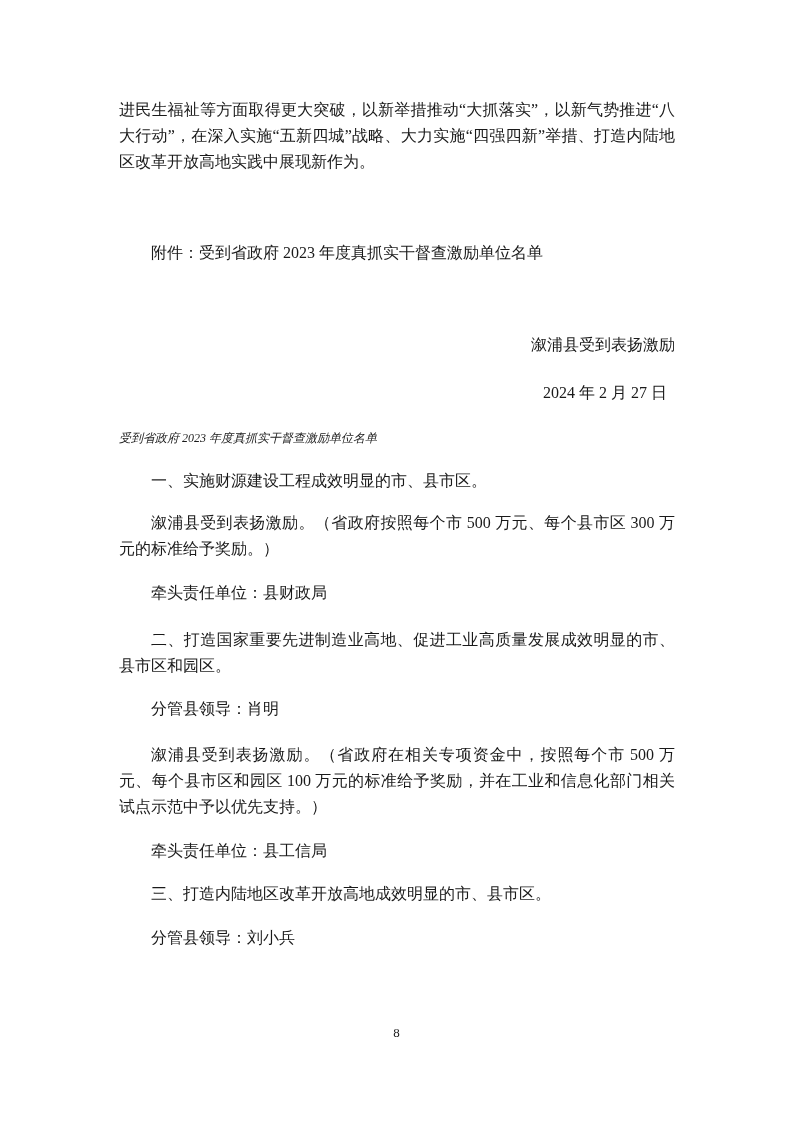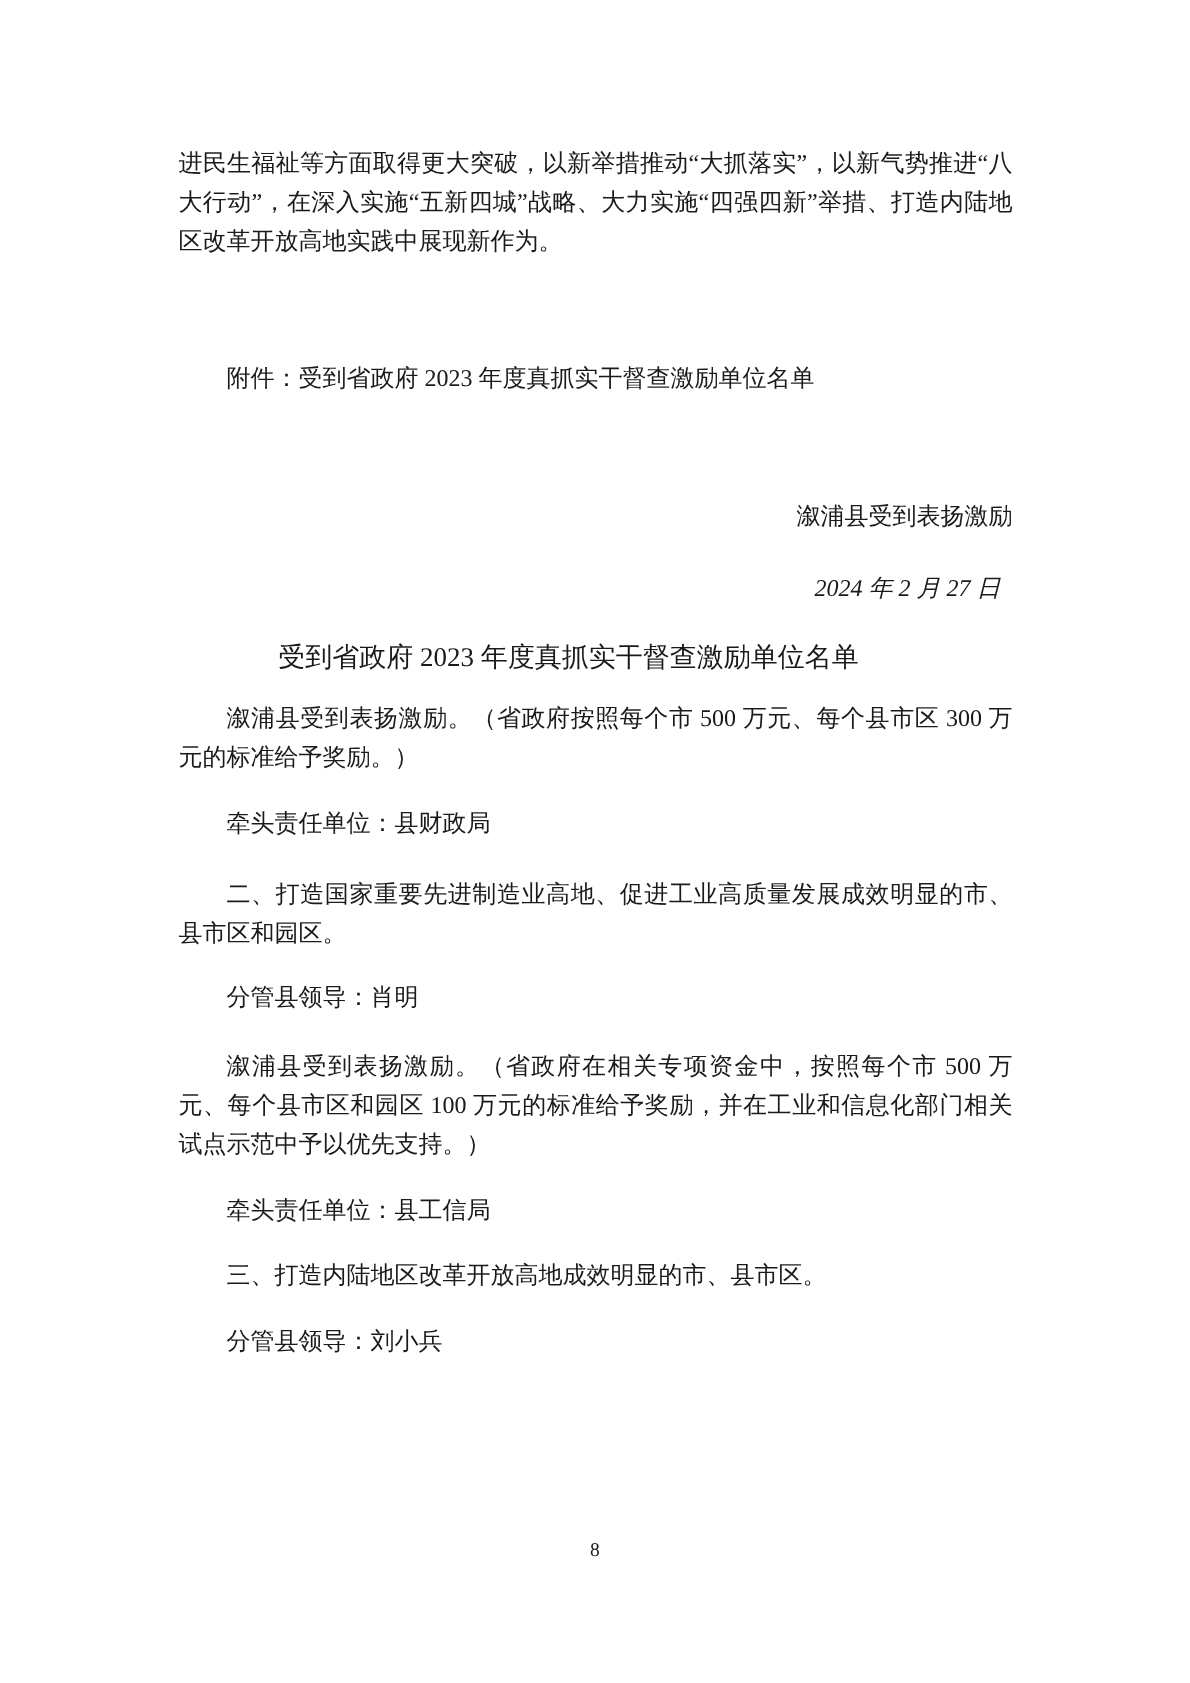--- a/index.html
+++ b/index.html
@@ -22,23 +22,23 @@
     top: 0;
     width: 556px;
   }
   .para { text-align: justify; }
   .indent { text-indent: 2em; }
   .right { text-align: right; }
 
   .p-cont        { margin-top: 97px; }
   .p-attach-ref  { margin-top: 65px; }
   .p-issuer      { margin-top: 66px; }
-  .p-date        { margin-top: 22px; padding-right: 8px; font-style: italic; }
+  .p-date        { margin-top: 22px; padding-right: 8px; }
   .p-attach-lbl  { margin-top: 14px; }
-  .p-title       { margin-top: 19px; font-size: 18px; font-weight: normal; text-align: center; padding-right: 36px; }
+  .p-title       { margin-top: 19px; font-size: 12px; font-weight: normal; padding-right: 36px; font-style: italic; }
   .p-s1-heading  { margin-top: 17px; }
   .p-s1-award    { margin-top: 16px; }
   .p-s1-lead     { margin-top: 18px; }
   .p-s1-leader   { margin-top: 17px; }
   .p-s2-heading  { margin-top: 21px; }
   .p-s2-award    { margin-top: 20px; }
   .p-s2-lead     { margin-top: 18px; }
   .p-s2-leader   { margin-top: 18px; }
   .p-s3-heading  { margin-top: 17px; }
 
@@ -63,20 +63,21 @@
 
     <p class="para indent p-attach-ref">附件：受到省政府 2023 年度真抓实干督查激励单位名单</p>
 
     <p class="right p-issuer">溆浦县受到表扬激励</p>
 
     <p class="right p-date">2024 年 2 月 27 日</p>
 
 
     <h1 class="p-title">受到省政府 2023 年度真抓实干督查激励单位名单</h1>
 
+    <p class="para indent p-s1-heading">一、实施财源建设工程成效明显的市、县市区。</p>
 
     <p class="para indent p-s1-award">溆浦县受到表扬激励。（省政府按照每个市 500 万元、每个县市区 300 万元的标准给予奖励。）</p>
 
     <p class="para indent p-s1-lead">牵头责任单位：县财政局</p>
 
     <p class="para indent p-s2-heading">二、打造国家重要先进制造业高地、促进工业高质量发展成效明显的市、县市区和园区。</p>
 
     <p class="para indent p-s1-leader">分管县领导：肖明</p>
 
     <p class="para indent p-s2-award">溆浦县受到表扬激励。（省政府在相关专项资金中，按照每个市 500 万元、每个县市区和园区 100 万元的标准给予奖励，并在工业和信息化部门相关试点示范中予以优先支持。）</p>

